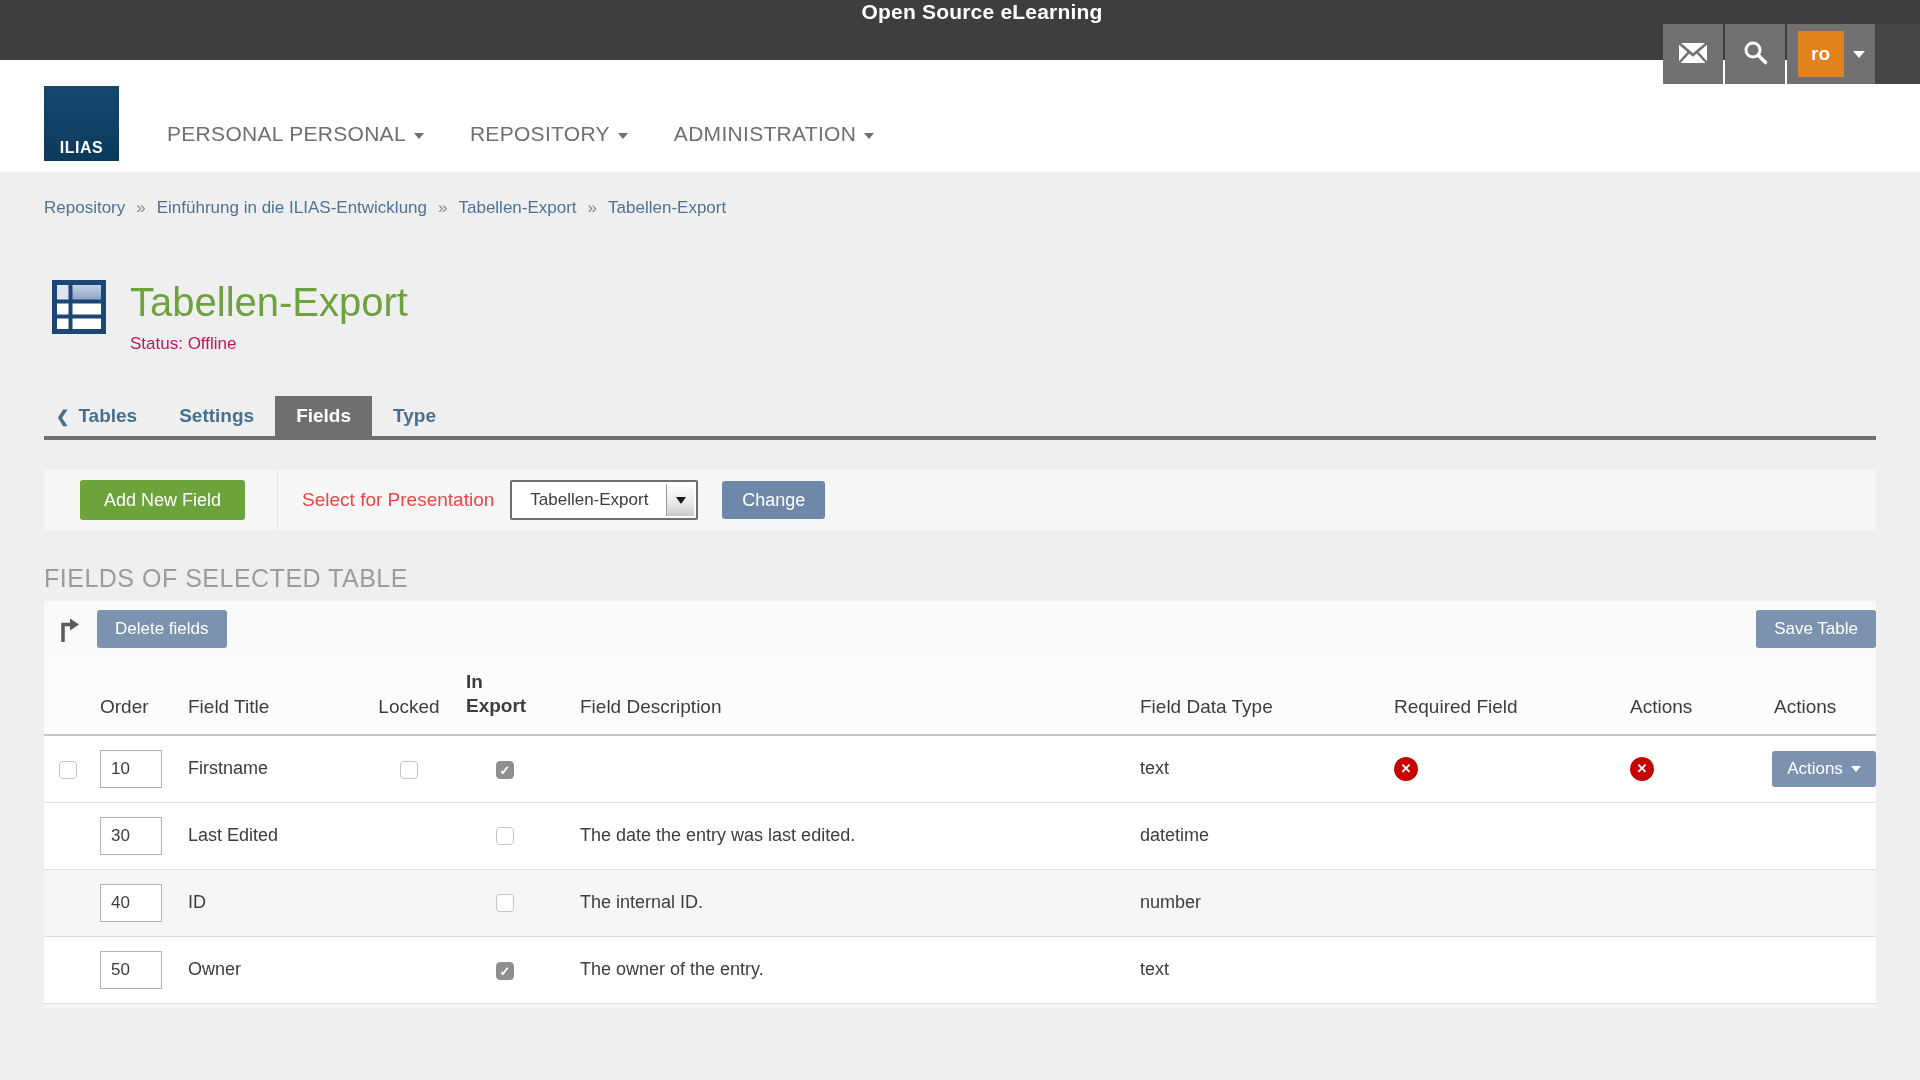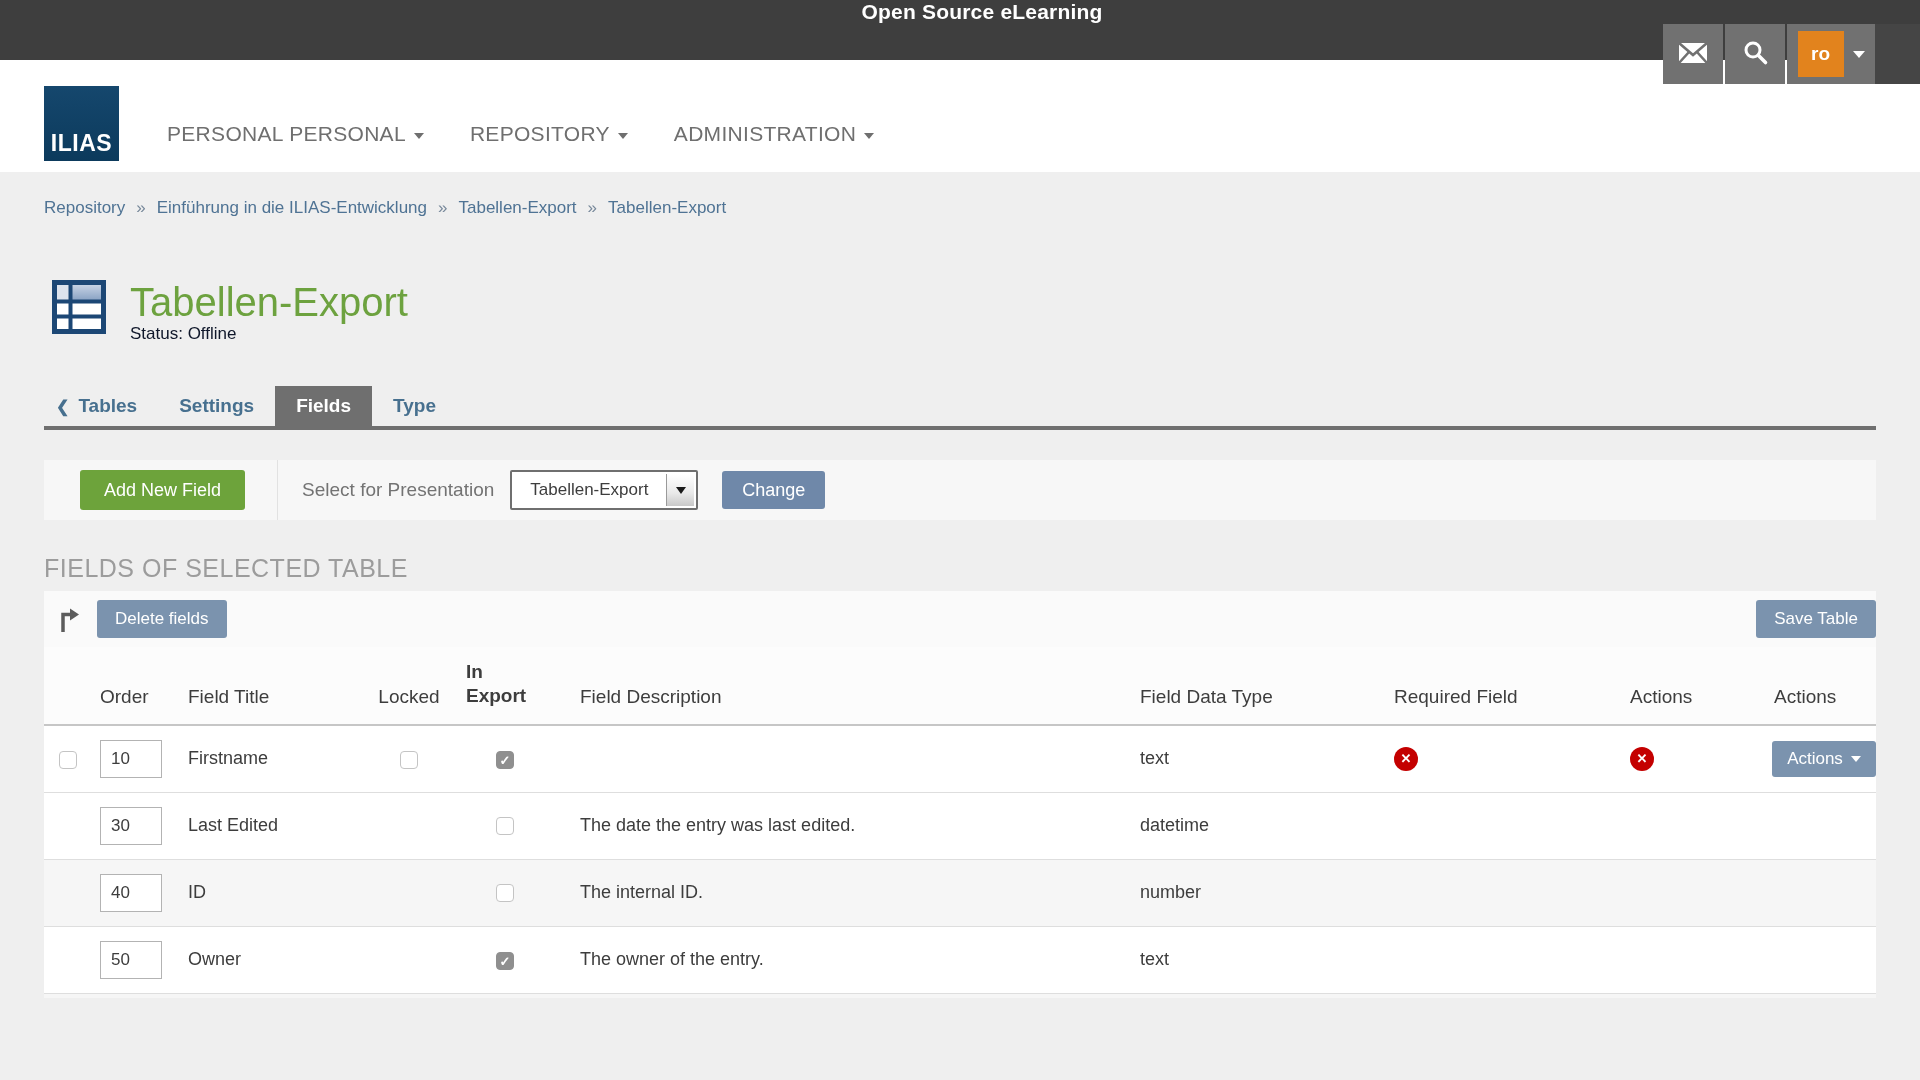--- a/index.html
+++ b/index.html
@@ -18,52 +18,52 @@
             display:flex; align-items:center; justify-content:center; }
   .caret-down-w { width:0; height:0; border-left:6px solid transparent; border-right:6px solid transparent;
             border-top:7px solid #fff; }
   .topbar-filler { width:45px; height:60px; background:#454545; }
 
   
   .header-band { height:112px; background:#fff; display:flex; align-items:flex-end; padding-left:44px; }
   .ilias-logo { width:75px; height:75px; margin-bottom:11px; cursor:pointer;
             background:linear-gradient(180deg,#15476d 0%,#0c3a5c 100%);
             display:flex; align-items:flex-end; justify-content:center; }
-  .ilias-logo span { color:#fff; font-size:23px; font-weight:bold; letter-spacing:.5px; padding-bottom:4px; }
+  .ilias-logo span { color:#fff; font-size:16px; font-weight:bold; letter-spacing:.5px; padding-bottom:4px; }
   .main-nav { display:flex; gap:46px; margin-left:48px; padding-bottom:26px; }
   .nav-item { display:flex; align-items:center; gap:8px; font-size:21px; color:#6f6f6f; cursor:pointer;
             letter-spacing:.3px; }
   .caret-down-g { width:0; height:0; border-left:5px solid transparent; border-right:5px solid transparent;
             border-top:6px solid #6f6f6f; margin-top:3px; }
 
   
   .breadcrumb { padding:26px 0 0 44px; font-size:17px; display:flex; gap:11px; align-items:center; }
   .crumb { color:#4f7394; cursor:pointer; }
   .crumb-sep { color:#77889a; }
 
   
   .title-block { margin:62px 0 0 52px; display:flex; }
   .title-texts { margin-left:24px; }
   .page-title { font-size:40px; color:#6da23f; line-height:44px; }
-  .page-status { margin-top:0; font-size:17px; color:#0f172a; }
+  .page-status { margin-top:10px; font-size:17px; color:#be185d; }
 
   
   .tabs { margin:42px 44px 0 44px; display:flex; align-items:flex-end; border-bottom:4px solid #6f6f6f; }
   .tab { padding:9px 21px; font-size:19px; font-weight:600; color:#47708f; cursor:pointer;
          display:flex; align-items:center; gap:9px; }
   .tab.first { padding-left:12px; }
   .tab.active { background:#6f6f6f; color:#fff; }
   .back-chevron { font-size:16px; font-weight:bold; }
 
   
   .toolbar { margin:30px 44px 0 44px; height:60px; background:#f7f7f7; display:flex; align-items:center; }
   .btn { border:none; cursor:pointer; color:#fff; border-radius:3px; font-family:inherit; }
   .btn-green { background:#6da33b; height:40px; padding:0 24px; font-size:18px; margin-left:36px; }
   .toolbar-divider { width:1px; height:60px; background:#e2e2e2; margin-left:32px; }
-  .toolbar-label { margin-left:24px; font-size:19px; color:#737373; }
+  .toolbar-label { margin-left:24px; font-size:19px; color:#ef4444; }
   .select-box { margin-left:16px; width:188px; height:40px; background:#fff; border:2px solid #6f6f6f;
          border-radius:2px; position:relative; display:flex; align-items:center; cursor:pointer; }
   .select-value { padding-left:18px; font-size:17px; color:#3d3d3d; }
   .select-arrow-seg { position:absolute; right:2px; top:2px; bottom:2px; width:28px;
          border-left:1px solid #9a9a9a; background:linear-gradient(180deg,#ffffff 0%,#e9e9e9 60%,#c9c9c9 100%);
          display:flex; align-items:center; justify-content:center; }
   .select-arrow-seg i { width:0; height:0; border-left:5px solid transparent; border-right:5px solid transparent;
          border-top:7px solid #1a1a1a; }
   .btn-change { background:#6f88a9; height:38px; padding:0 20px; font-size:18px; margin-left:24px; }
 

